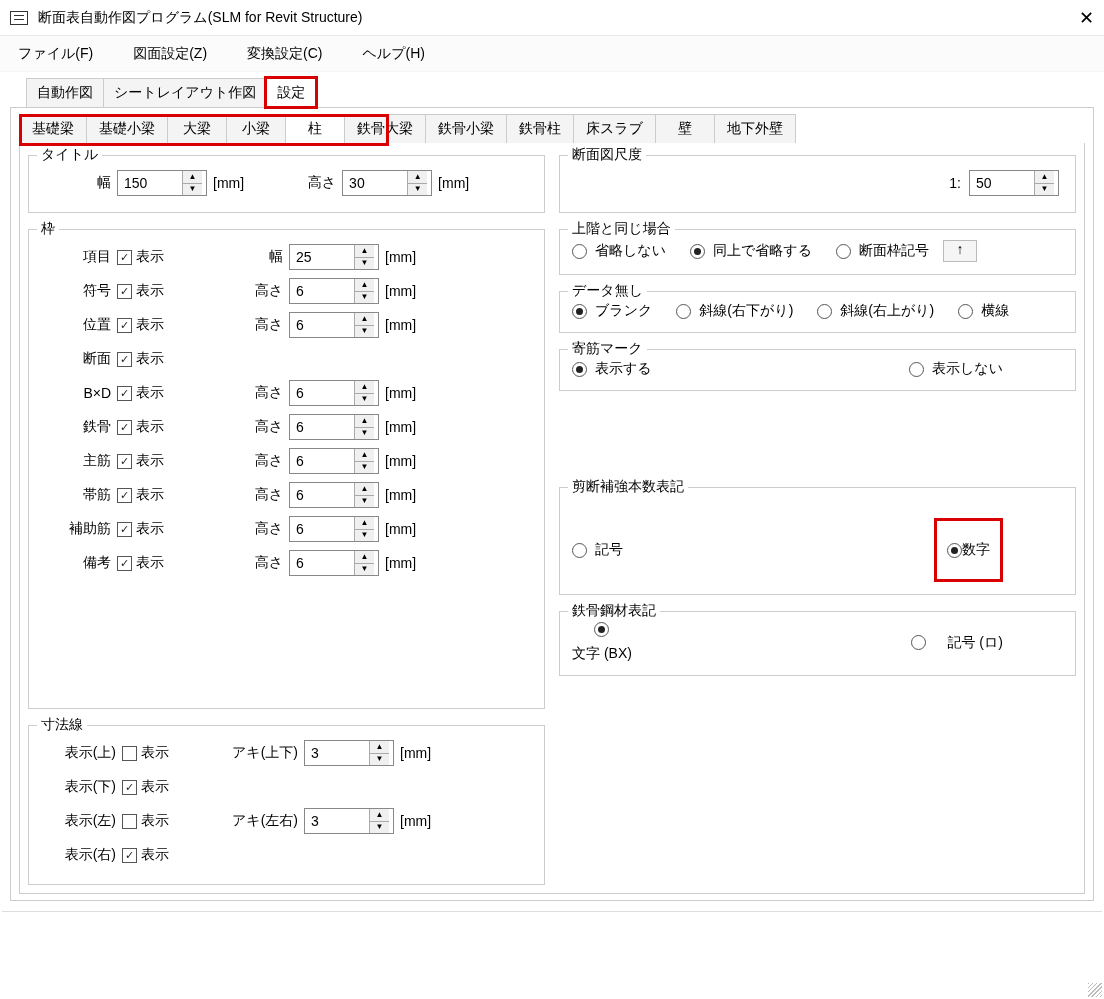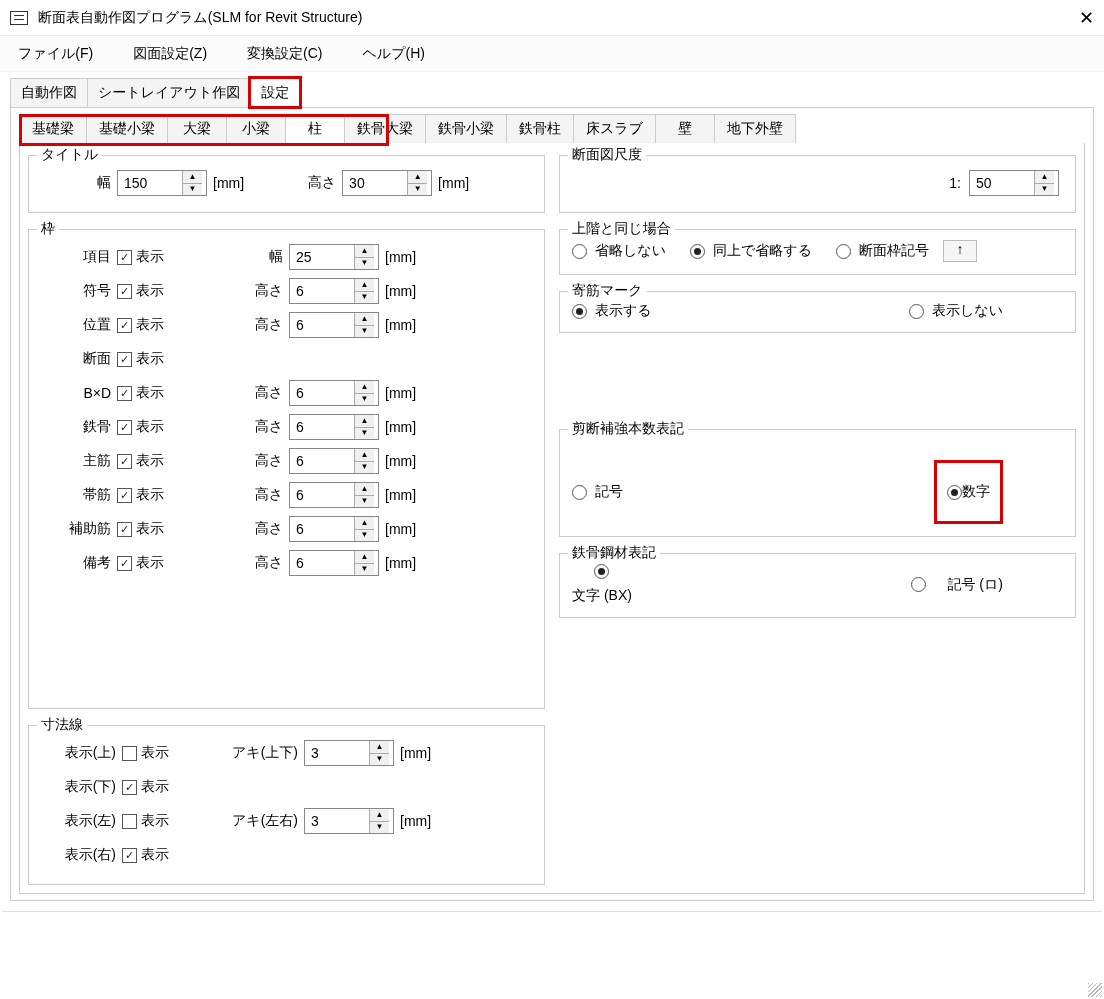--- a/index.html
+++ b/index.html
@@ -5,21 +5,21 @@
 * { box-sizing: border-box; font-family: "Yu Gothic UI", "Meiryo", sans-serif; font-size: 14px; }
 body { margin: 0; background: #fff; width: 1104px; height: 999px; position: relative; }
 .title-bar { height: 36px; display: flex; align-items: center; padding: 0 10px; border-bottom: 1px solid #e8e8e8; }
 .title-bar .icon { width: 18px; height: 14px; border: 1px solid #333; margin-right: 8px; display: inline-block; position: relative; }
 .title-bar .icon::before { content:""; position:absolute; left:3px; right:3px; top:3px; height:1px; background:#333; }
 .title-bar .icon::after { content:""; position:absolute; left:3px; right:3px; top:7px; height:1px; background:#333; }
 .title-bar .title { flex: 1; padding-left: 2px; }
 .title-bar .close { width: 40px; text-align: right; font-size: 18px; }
 .menu-bar { height: 36px; display: flex; align-items: center; padding: 0 10px; gap: 24px; background:#fbfbfb; border-bottom:1px solid #f5f5f5;}
 .menu-item { padding: 4px 8px; }
-.tabs { display: flex; padding: 6px 24px 0 10px; align-items: flex-start; }
+.tabs { display: flex; padding: 6px 24px 0 10px; align-items: flex-start; margin-left: 16px; }
 .tab { padding: 5px 10px; border: 1px solid #ccc; border-bottom: none; background: #f4f4f4; margin-right: -1px; position: relative; }
 .tab.active { background: #fff; z-index: 2; }
 .content { border: 1px solid #ccc; margin: 0 10px 10px 10px; padding: 6px 8px; }
 .subtabs { display: flex; }
 .subtab { padding: 5px 12px; border: 1px solid #ccc; border-bottom: none; background: #f4f4f4; margin-right: -1px; min-width:60px; text-align:center;}
 .subtab.active { background: #fff; }
 .sub-area{border:1px solid #ccc; border-top:none; padding:0;}
 .cols { display: flex; gap: 14px; padding: 8px; }
 .col { flex: 1; display: flex; flex-direction: column; gap: 10px; }
 .group { border: 1px solid #ccc; padding: 10px 12px 12px 12px; position: relative; margin-top:6px;}
@@ -348,20 +348,33 @@
           <span class="rad"></span>
               <span class="rlbl">省略しない</span>
           <span class="rad sel"></span>
               <span class="rlbl">同上で省略する</span>
           <span class="rad"></span>
               <span class="rlbl" style="margin-right:6px;">断面枠記号</span>
           <span class="up-box">↑</span>
         </div>
       </div>
 
+      <div class="group">
+        <span class="legend">データ無し</span>
+        <div class="radio-row">
+          <span class="rad sel"></span>
+              <span class="rlbl">ブランク</span>
+          <span class="rad"></span>
+              <span class="rlbl">斜線(右下がり)</span>
+          <span class="rad"></span>
+              <span class="rlbl">斜線(右上がり)</span>
+          <span class="rad"></span>
+              <span class="rlbl">横線</span>
+        </div>
+      </div>
 
       <div class="group">
         <span class="legend">寄筋マーク</span>
         <div class="radio-row" style="justify-content:space-between;padding-right:60px;">
           <span style="display:flex;align-items:center;gap:8px;">
                 <span class="rad sel"></span>
                 <span>表示する</span>
               </span>
           <span style="display:flex;align-items:center;gap:8px;">
                 <span class="rad"></span>

